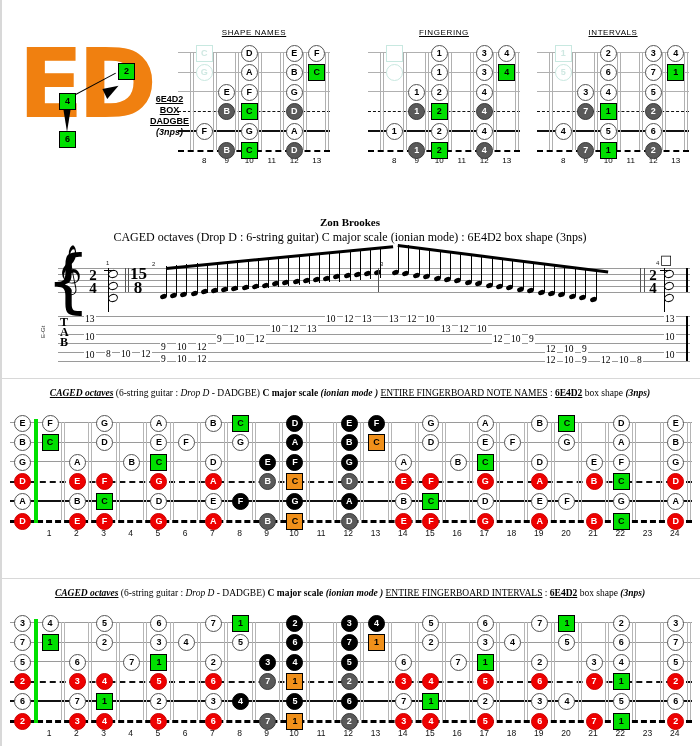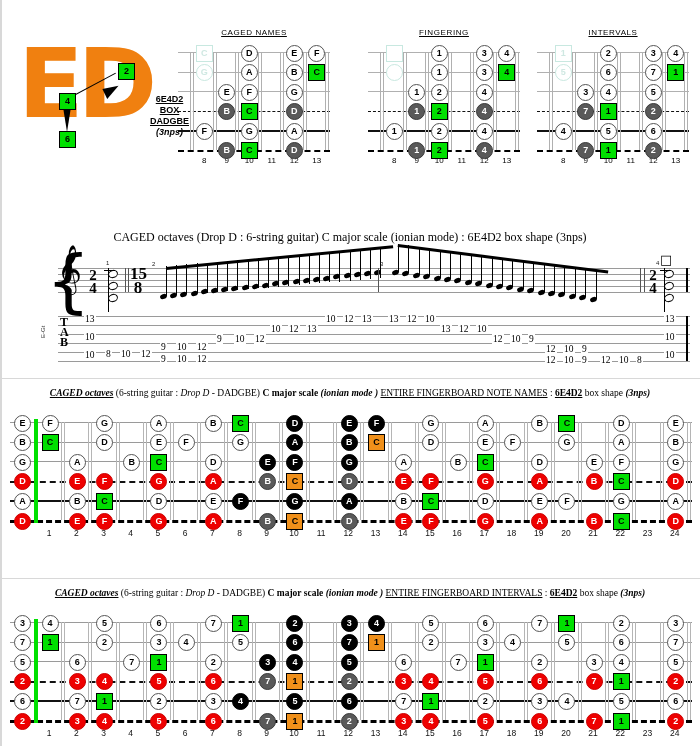--- a/index.html
+++ b/index.html
@@ -117,21 +117,21 @@
     <div id="logo-caption">
       <span class="u">6E4D2</span>
       <span class="u">BOX</span>
       <span class="u">DADGBE</span>
       <span class="it">(3nps)</span>
     </div>
   </div>
 
   <div id="box-diagrams">
       <div class="boxdiag" style="left: 178px; top: 28px; width: 152px; height: 122px;">
-        <div class="box-title">CAGED NAMES</div>
+        <div class="box-title">SHAPE NAMES</div>
         <div class="bd-body" style="width: 152px; height: 105px;">
           <div class="bd-str" style="top: 10px; width: 152px; height: 1px;"></div>
           <div class="bd-str" style="top: 29.5px; width: 152px; height: 1px;"></div>
           <div class="bd-str" style="top: 49px; width: 152px; height: 1px;"></div>
           <div class="bd-str" style="top: 68.5px; width: 152px; height: 0px; border-top: 1.5px dashed rgb(17, 17, 17); background: none;"></div>
           <div class="bd-str" style="top: 88px; width: 152px; height: 2px; background: rgb(17, 17, 17);"></div>
           <div class="bd-str" style="top: 107.5px; width: 152px; height: 0px; border-top: 2.5px dashed rgb(0, 0, 0); background: none;"></div>
           <div class="bd-fret" style="left: 12px; top: 10px; height: 97.5px;"></div>
           <div class="bd-fret" style="left: 15px; top: 10px; height: 97.5px;"></div>
           <div class="bd-fret" style="left: 34.5px; top: 10px; height: 97.5px;"></div>
@@ -271,20 +271,21 @@
           <div class="mk circ" style="left: 17.75px; top: 80.5px;">4</div>
           <div class="mk circ" style="left: 62.75px; top: 80.5px;">5</div>
           <div class="mk circ" style="left: 107.75px; top: 80.5px;">6</div>
           <div class="mk dark" style="left: 40.25px; top: 100px;">7</div>
           <div class="mk sq" style="left: 62.75px; top: 100px;">1</div>
           <div class="mk dark" style="left: 107.75px; top: 100px;">2</div>
         </div>
       </div>
     </div>
 
+  <div id="author">Zon Brookes</div>
   <div id="subtitle">CAGED octaves (Drop D : 6-string guitar) C major scale (ionian mode) : 6E4D2 box shape (3nps)</div>
 
   <div id="notation">
       <div class="staffline" style="left: 58px; top: 18px; width: 632px;"></div>
       <div class="staffline" style="left: 58px; top: 24px; width: 632px;"></div>
       <div class="staffline" style="left: 58px; top: 30px; width: 632px;"></div>
       <div class="staffline" style="left: 58px; top: 36px; width: 632px;"></div>
       <div class="staffline" style="left: 58px; top: 42px; width: 632px;"></div>
       <div class="tabline" style="left: 58px; top: 66px; width: 632px;"></div>
       <div class="tabline" style="left: 58px; top: 75px; width: 632px;"></div>

